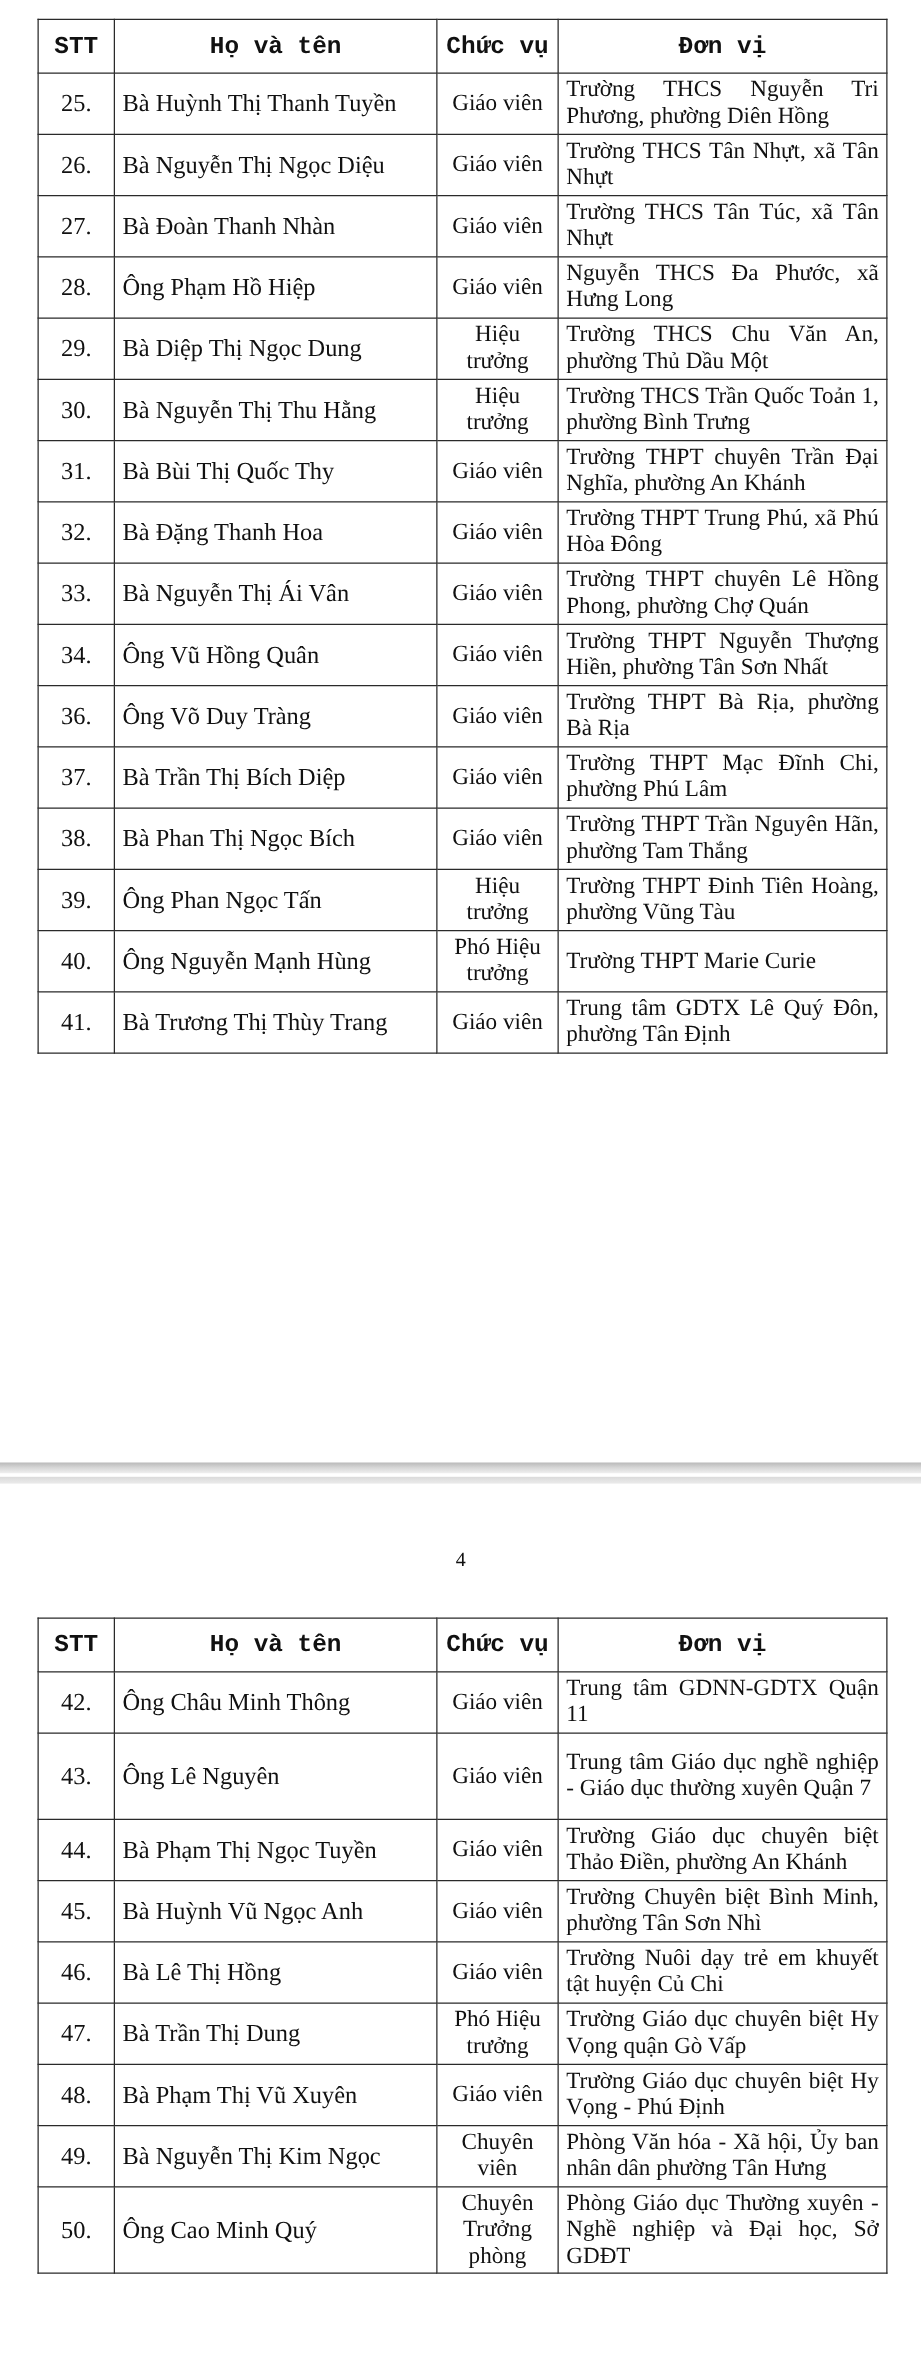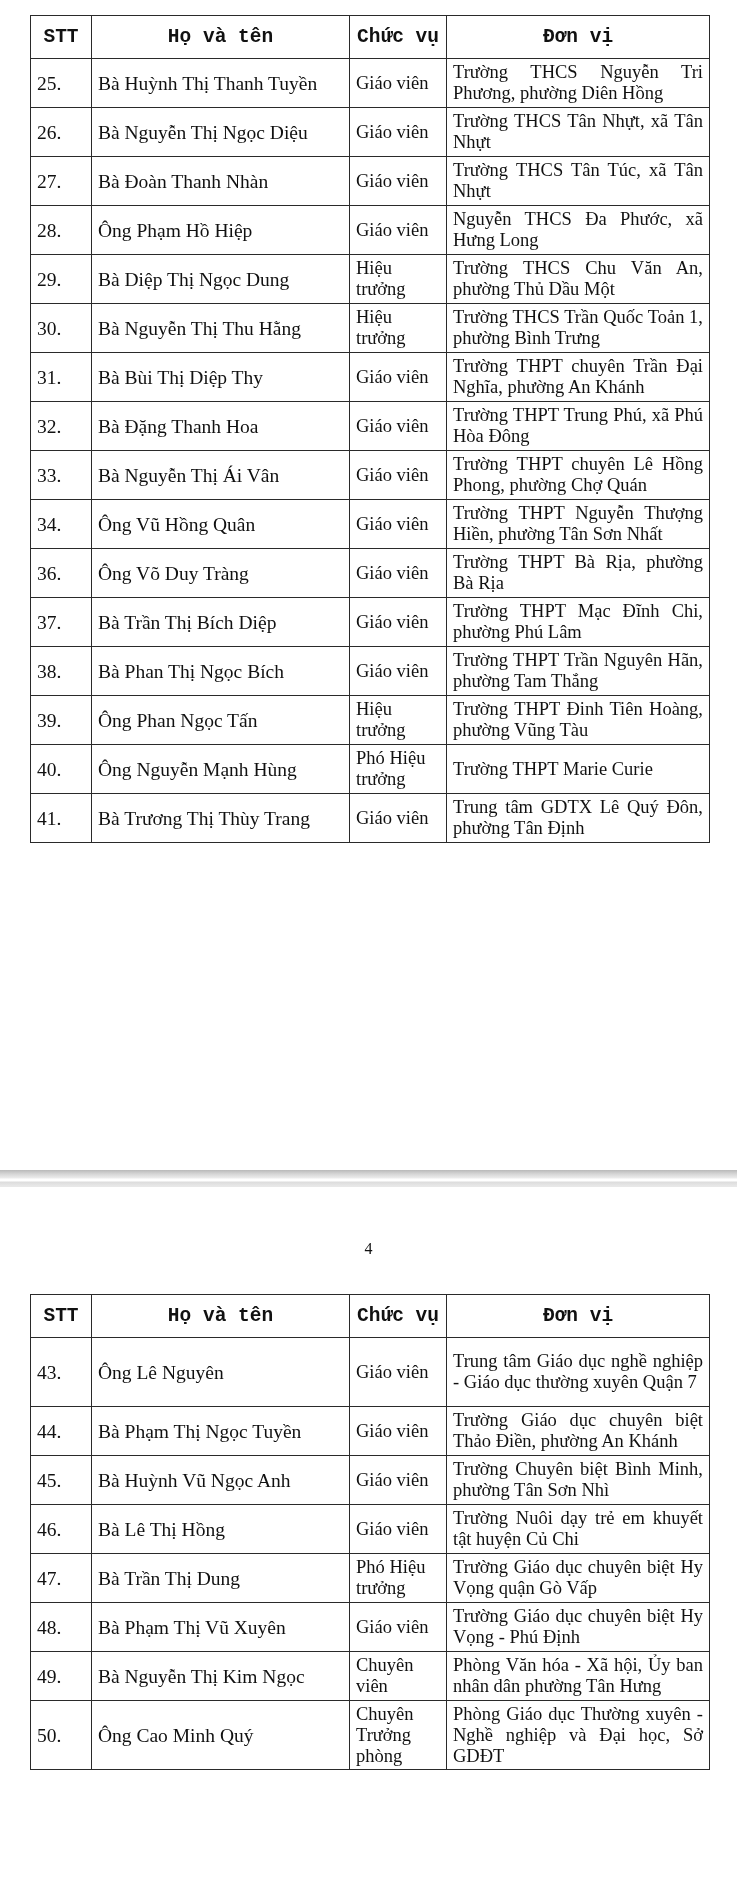--- a/index.html
+++ b/index.html
@@ -8,23 +8,23 @@
   .page { position:absolute; left:0; width:737px; background:#fff; }
   .page1 { top:0; height:1170px; }
   .page2 { top:1187px; height:700px; }
   .gap { position:absolute; left:0; top:1170px; width:737px; height:17px;
          background:linear-gradient(#b9b9b9 0px,#d6d6d6 4px,#ececec 8px,#ffffff 9px,#ffffff 11px,#dcdcdc 12px,#e8e8e8 16px); }
   table.grid { position:absolute; left:30px; width:679px; border-collapse:collapse;
                table-layout:fixed; font-size:18.5px; line-height:21px; }
   table.grid td, table.grid th { border:1.5px solid #2a2a2a; padding:0 6px; vertical-align:middle; }
   table.grid th { font-weight:bold; height:42px; text-align:center; font-size:19.5px;font-family:Liberation Mono, monospace; }
   col.c-stt { width:61px; } col.c-name { width:258px; } col.c-role { width:97px; } col.c-unit { width:263px; }
-  td.stt { text-align:left; padding-right:10px; font-size:19.5px; }
+  td.stt { text-align:center; padding-right:10px; font-size:19.5px; }
   td.name { text-align:left; padding-left:7px; font-size:19.5px;margin-left:20px; }
-  td.role { padding:0 3px; }
+  td.role { text-align:center; padding:0 3px; }
   td.unit { text-align:justify; text-align-last:left; padding:3px 6px 3px 6px;margin-top:32px; }
   tr.r2 td { height:48px; }
   tr.r3 td { height:68px; }
   #t1 { top:15px; }
   #t2 { top:1294px; }
   .pagenum { position:absolute; left:0; width:737px; top:1240px; text-align:center; font-size:16px; }
 </style>
 </head>
 <body>
 
@@ -79,21 +79,21 @@
         <td class="unit">Trường THCS Chu Văn An, phường Thủ Dầu Một</td>
       </tr>
     <tr class="r2">
         <td class="stt">30.</td>
         <td class="name">Bà Nguyễn Thị Thu Hằng</td>
         <td class="role">Hiệu trưởng</td>
         <td class="unit">Trường THCS Trần Quốc Toản 1, phường Bình Trưng</td>
       </tr>
     <tr class="r2">
         <td class="stt">31.</td>
-        <td class="name">Bà Bùi Thị Diệp Thy</td>
+        <td class="name">Bà Bùi Thị Quốc Thy</td>
         <td class="role">Giáo viên</td>
         <td class="unit">Trường THPT chuyên Trần Đại Nghĩa, phường An Khánh</td>
       </tr>
     <tr class="r2">
         <td class="stt">32.</td>
         <td class="name">Bà Đặng Thanh Hoa</td>
         <td class="role">Giáo viên</td>
         <td class="unit">Trường THPT Trung Phú, xã Phú Hòa Đông</td>
       </tr>
     <tr class="r2">
@@ -158,20 +158,26 @@
     </colgroup>
   <thead>
     <tr>
       <th>STT</th>
       <th>Họ và tên</th>
       <th>Chức vụ</th>
       <th>Đơn vị</th>
     </tr>
   </thead>
   <tbody>
+    <tr class="r2">
+        <td class="stt">42.</td>
+        <td class="name">Ông Châu Minh Thông</td>
+        <td class="role">Giáo viên</td>
+        <td class="unit">Trung tâm GDNN-GDTX Quận 11</td>
+      </tr>
     <tr class="r3">
         <td class="stt">43.</td>
         <td class="name">Ông Lê Nguyên</td>
         <td class="role">Giáo viên</td>
         <td class="unit">Trung tâm Giáo dục nghề nghiệp - Giáo dục thường xuyên Quận 7</td>
       </tr>
     <tr class="r2">
         <td class="stt">44.</td>
         <td class="name">Bà Phạm Thị Ngọc Tuyền</td>
         <td class="role">Giáo viên</td>

